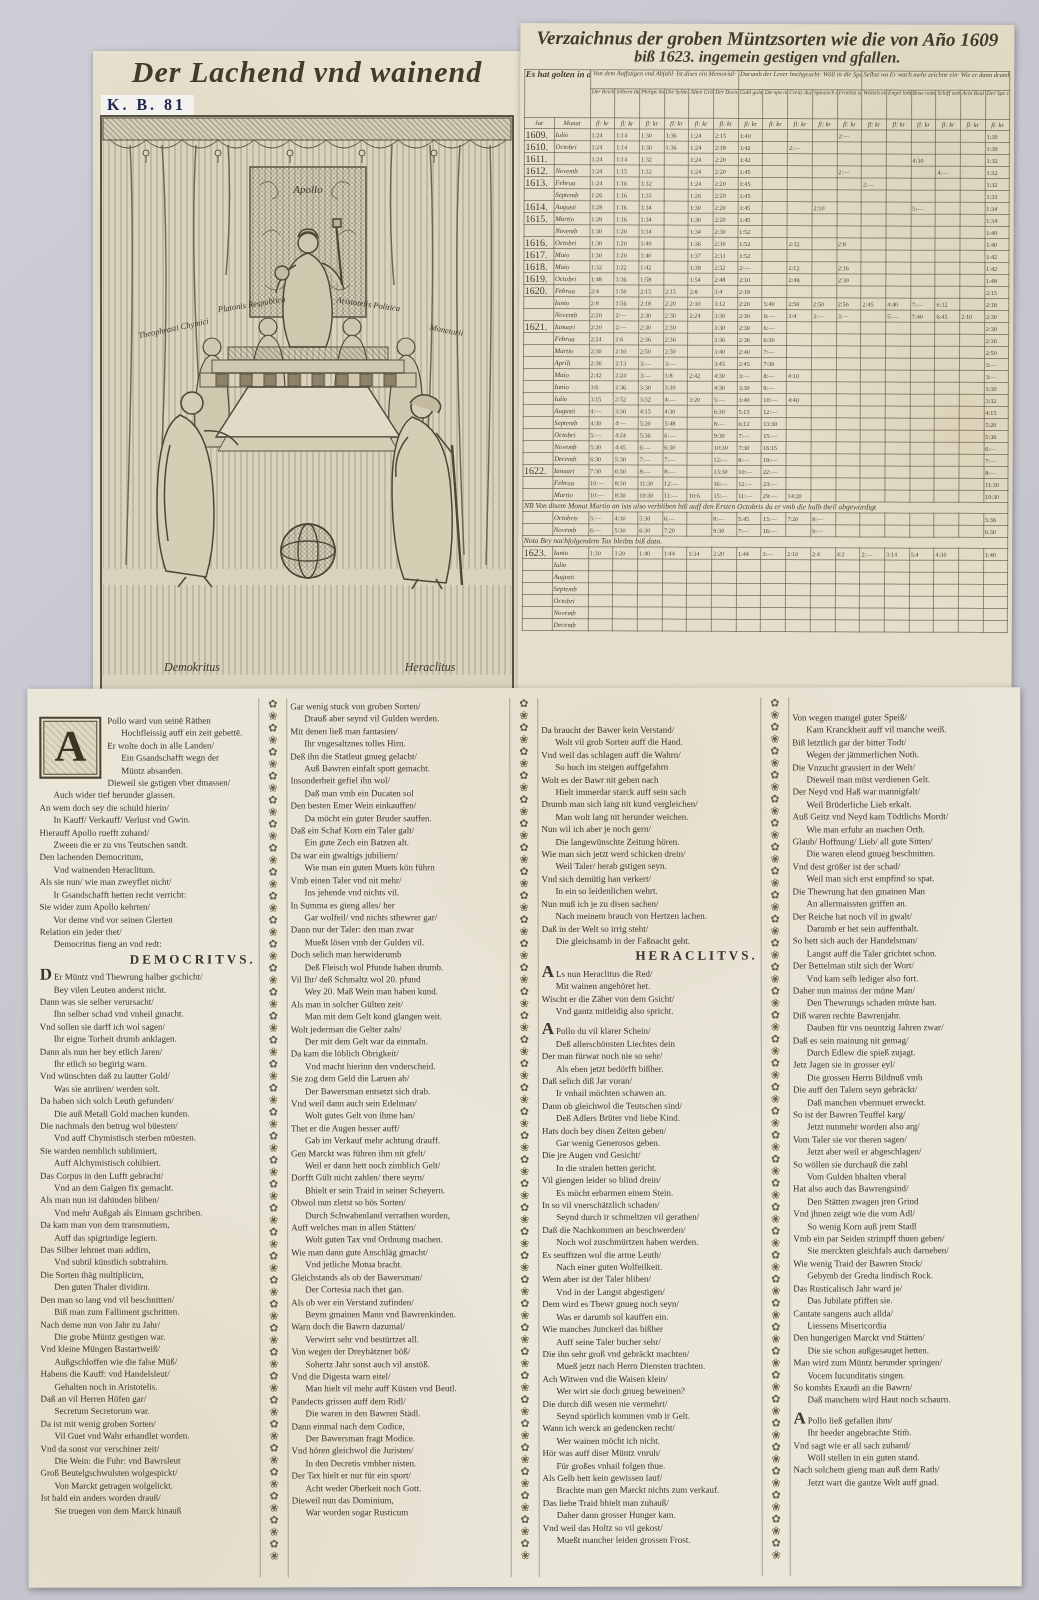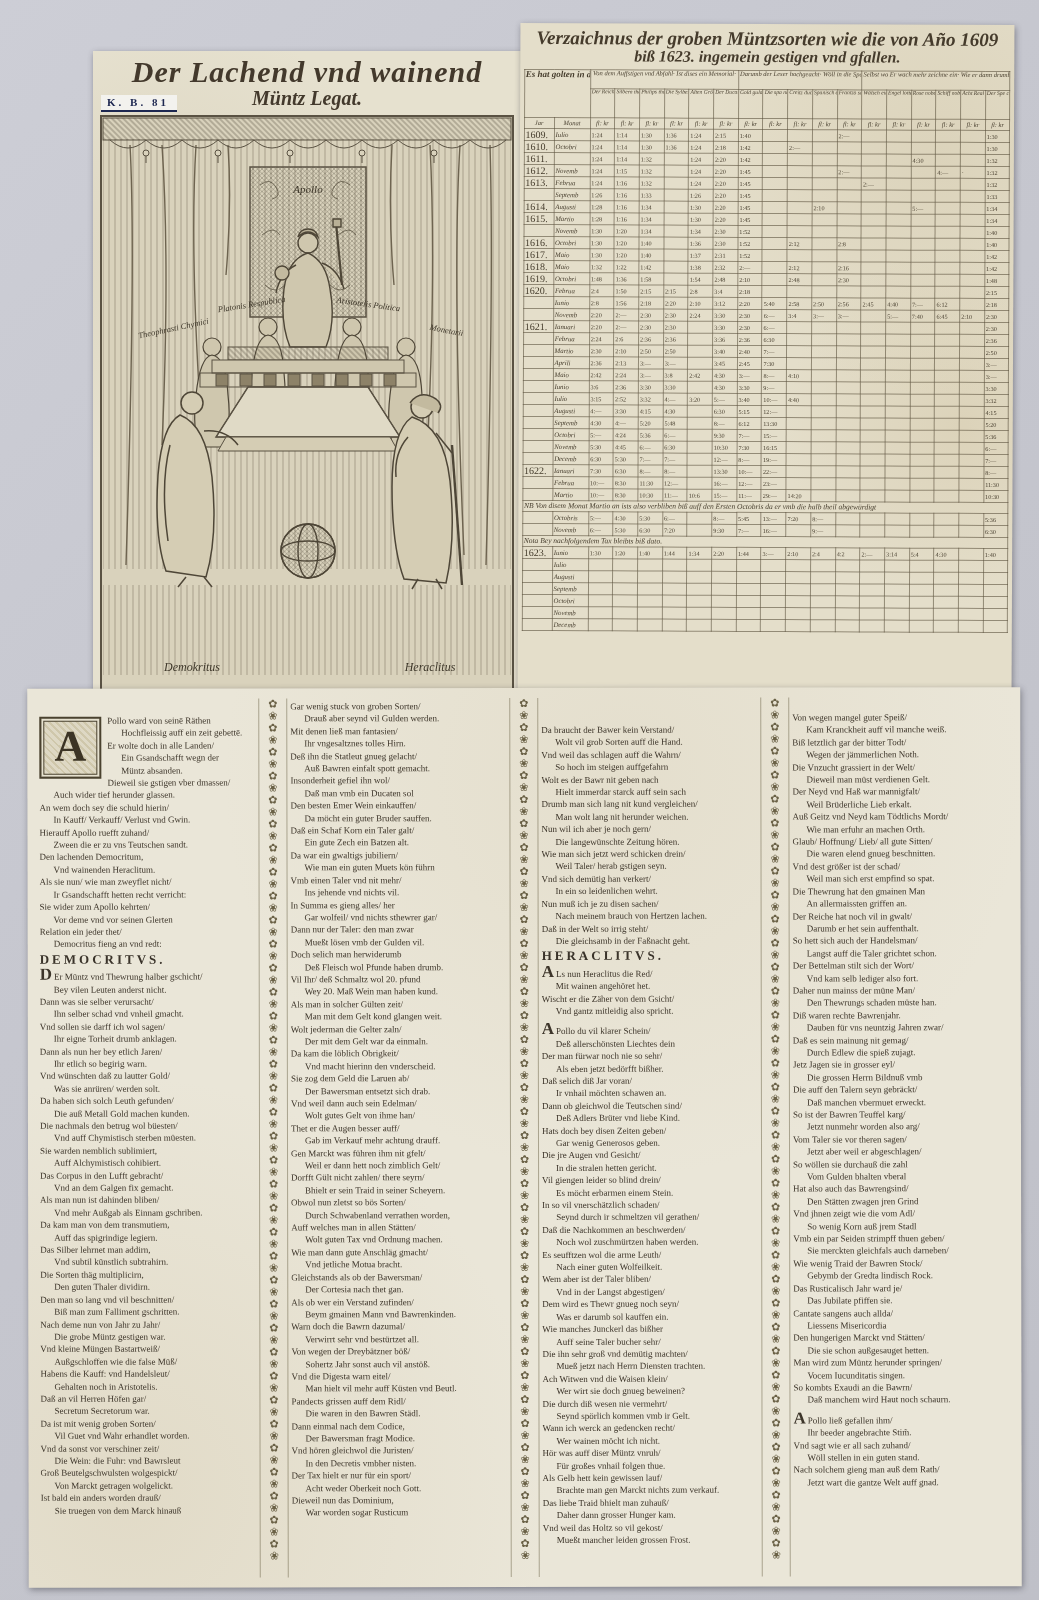--- a/index.html
+++ b/index.html
@@ -9,21 +9,21 @@
         linear-gradient(135deg,#cdced6 0%,#c6c7cf 40%,#bfc0c8 100%);}
   .sheet{position:absolute;box-shadow:1px 2px 6px rgba(40,40,50,.45);}
   
   .sheet-left{left:93px;top:32px;width:428px;height:655px;background:#e6e1cf;
       background-image:radial-gradient(circle at 20% 30%,rgba(190,178,150,.25),transparent 40%),
                        radial-gradient(circle at 80% 70%,rgba(190,178,150,.2),transparent 45%);margin-top:19px;}
   .etitle{ text-align:center;padding-top:6px;line-height:1.02;}
   .etitle .t1{font-size:30px;font-weight:bold;font-style:italic;letter-spacing:1px;color:#43392c;}
   .etitle .t2{font-size:20px;font-weight:bold;font-style:italic;color:#43392c;}
   .stamp{position:absolute;left:8px;top:44px;background:#f3f2ee;padding:1px 8px 2px 6px;
-      font-family:"Liberation Serif",serif;font-weight:bold;font-size:11px;letter-spacing:3px;
+      font-family:"Liberation Serif",serif;font-weight:bold;font-size:16px;letter-spacing:3px;
       color:#1d2750;border-bottom:2px solid #1d2750;}
   .engraving{position:absolute;left:7px;top:64px;width:414px;height:585px;}
   
   .sheet-right{left:519px;top:24px;width:494px;height:668px;background:#e4deca;transform:rotate(.25deg);
       background-image:radial-gradient(circle at 85% 20%,rgba(200,186,152,.3),transparent 35%),
                        radial-gradient(circle at 90% 60%,rgba(205,190,155,.35),transparent 30%);}
   .vtitle{text-align:center;line-height:1.05;padding-top:5px;color:#453b2c;}
   .vtitle .t1{font-size:19px;font-weight:bold;font-style:italic;}
   .vtitle .t2{font-size:16px;font-weight:bold;font-style:italic;}
   table.coins{border-collapse:collapse;margin:4px auto 0 auto;width:486px;table-layout:fixed;}
@@ -46,37 +46,36 @@
   .tcol-1{padding-top:16px;}
   .tcol-2{padding-top:2px;}
   .tcol-3{padding-top:26px;}
   .tcol-4{padding-top:14px;}
   .orn-strip{width:27px;margin:0 3px;text-align:center;overflow:hidden;color:#6a6146;
       font-family:"DejaVu Sans",sans-serif;font-size:11px;line-height:12px;white-space:pre;
       border-left:1px solid rgba(106,97,70,.5);border-right:1px solid rgba(106,97,70,.5);}
   .tline{white-space:nowrap;overflow:hidden;}
   .tline.ind{padding-left:14px;}
   .vspace{height:6px;}
-  .sect-head{text-align:left;font-size:13px;letter-spacing:3px;font-weight:bold;
+  .sect-head{text-align:right;font-size:13px;letter-spacing:3px;font-weight:bold;
       padding:3px 0 3px 0;color:#3a332a;}
   .dropcap{font-size:17px;font-weight:bold;padding-right:2px;}
   .ornate-cap{float:left;width:58px;height:58px;border:2px solid #4a422f;box-shadow:inset 0 0 0 2px #e6e1cf, inset 0 0 0 3px #4a422f;
       margin:2px 6px 2px 0;font-size:44px;font-weight:bold;text-align:center;line-height:56px;color:#3c3425;
       background:repeating-linear-gradient(45deg,#ded8c4 0 3px,#cfc7ab 3px 5px);}
   svg text{font-family:"Liberation Serif",serif;}
 </style>
 </head>
 <body>
 
 <div class="page">
 
   <div class="sheet sheet-left">
     <div class="etitle">
       <div class="t1">Der Lachend vnd wainend</div>
-      <div class="t2">Müntz Legat.</div>
     </div>
     <div class="stamp">K. B. 81</div>
 
     <svg class="engraving" viewBox="0 0 414 585" xmlns="http://www.w3.org/2000/svg">
       <defs>
         <pattern id="vh" width="6" height="6" patternUnits="userSpaceOnUse">
           <path d="M3 0V6" stroke="rgba(96,87,68,.38)" stroke-width="1.1"></path>
         </pattern>
         <pattern id="dh" width="4" height="4" patternUnits="userSpaceOnUse" patternTransform="rotate(45)">
           <path d="M0 2H4" stroke="rgba(76,68,52,.55)" stroke-width="1"></path>
@@ -1435,21 +1434,21 @@
           <div class="tline">Daß die Nachkommen an beschwerden/</div>
           <div class="tline ind">Noch wol zuschmürtzen haben werden.</div>
           <div class="tline">Es seufftzen wol die arme Leuth/</div>
           <div class="tline ind">Nach einer guten Wolfeilkeit.</div>
           <div class="tline">Wem aber ist der Taler bliben/</div>
           <div class="tline ind">Vnd in der Langst abgestigen/</div>
           <div class="tline">Dem wird es Thewr gnueg noch seyn/</div>
           <div class="tline ind">Was er darumb sol kauffen ein.</div>
           <div class="tline">Wie manches Junckerl das bißher</div>
           <div class="tline ind">Auff seine Taler bucher sehr/</div>
-          <div class="tline">Die ihn sehr groß vnd demütig machten/</div>
+          <div class="tline">Die ihn sehr groß vnd gebräckt machten/</div>
           <div class="tline ind">Mueß jetzt nach Herrn Diensten trachten.</div>
           <div class="tline">Ach Witwen vnd die Waisen klein/</div>
           <div class="tline ind">Wer wirt sie doch gnueg beweinen?</div>
           <div class="tline">Die durch diß wesen nie vermehrt/</div>
           <div class="tline ind">Seynd spörlich kommen vmb ir Gelt.</div>
           <div class="tline">Wann ich werck an gedencken recht/</div>
           <div class="tline ind">Wer wainen möcht ich nicht.</div>
           <div class="tline">Hör was auff diser Müntz vnruh/</div>
           <div class="tline ind">Für großes vnhail folgen thue.</div>
           <div class="tline">Als Gelb hett kein gewissen lauf/</div>

